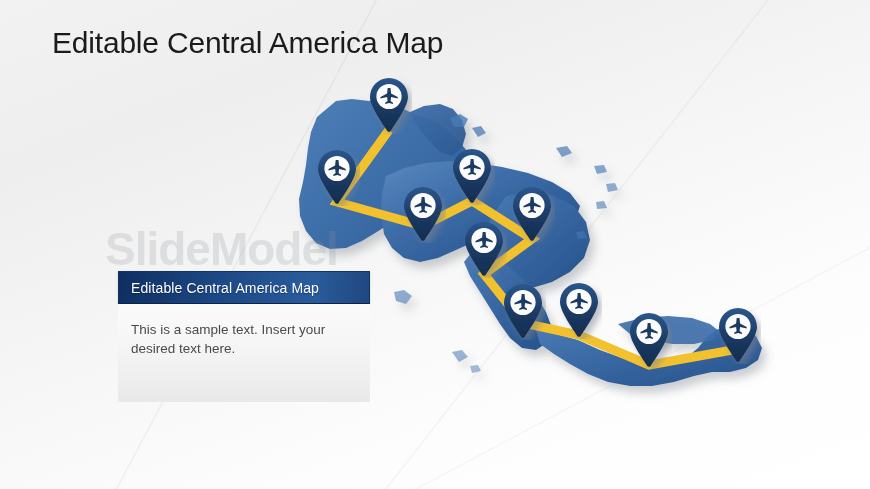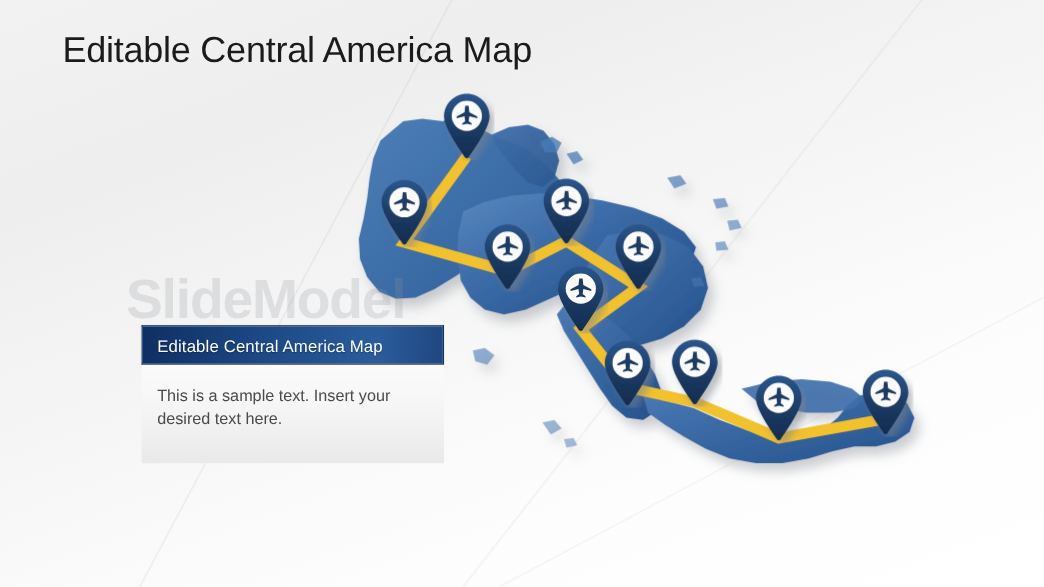--- a/index.html
+++ b/index.html
@@ -45,21 +45,21 @@
     display:flex; align-items:center;
     padding-left:12px;
     box-shadow:0 1px 2px rgba(0,0,0,0.18);
   }
   .card-header-text {
     color:#ffffff; font-size:14px; font-weight:400;
     letter-spacing:0.1px; white-space:nowrap;
     text-shadow:0 1px 1px rgba(0,0,0,0.35);
   }
   .card-body {
-    height:82px;
+    height:98px;
     background:linear-gradient(180deg,#fbfbfb 0%, #f6f6f6 38%, #eeeeee 78%, #e9e9e9 100%);
     padding:16px 18px 0 13px;
   }
   .card-body-text {
     color:#4a4a4a; font-size:13.5px; line-height:19px;
   }
 
   
   .pin { position:absolute; width:46px; height:58px; }
   .pin svg { display:block; width:46px; height:58px; }

